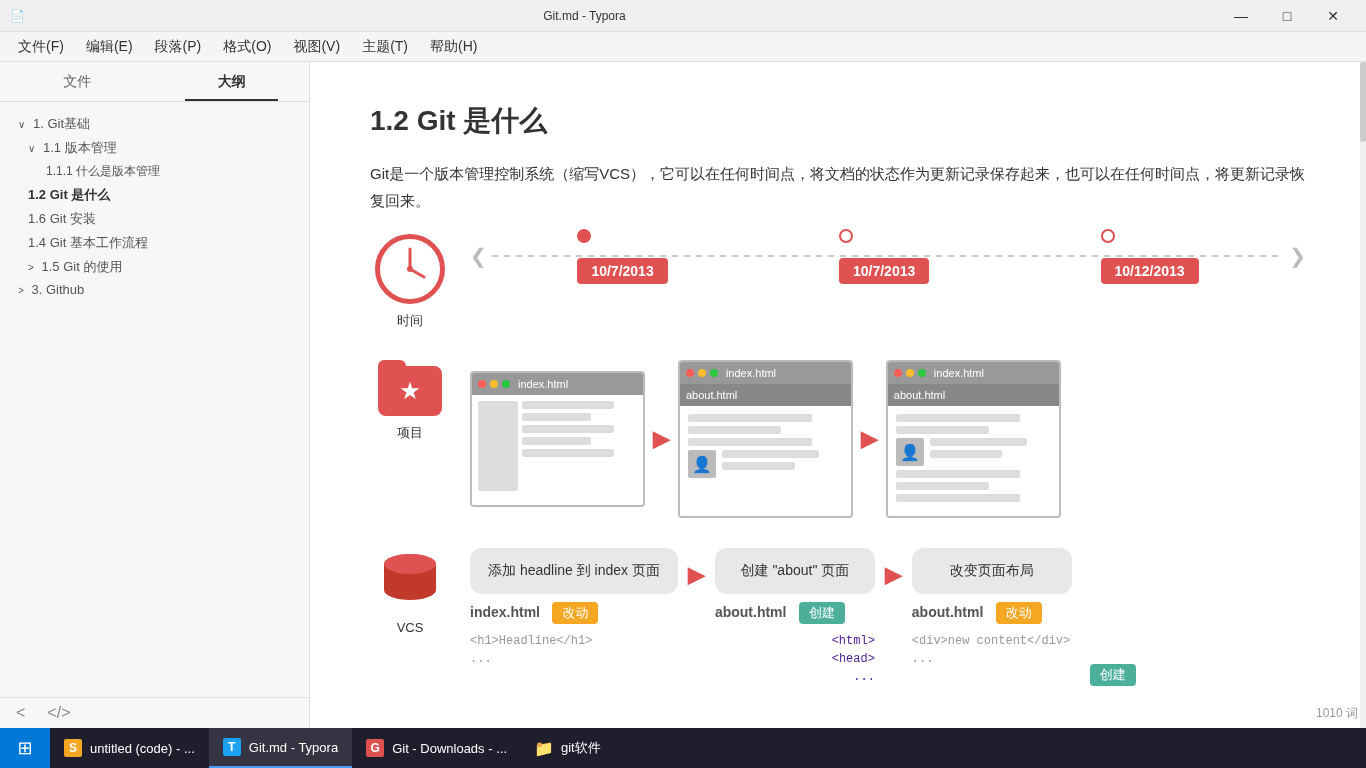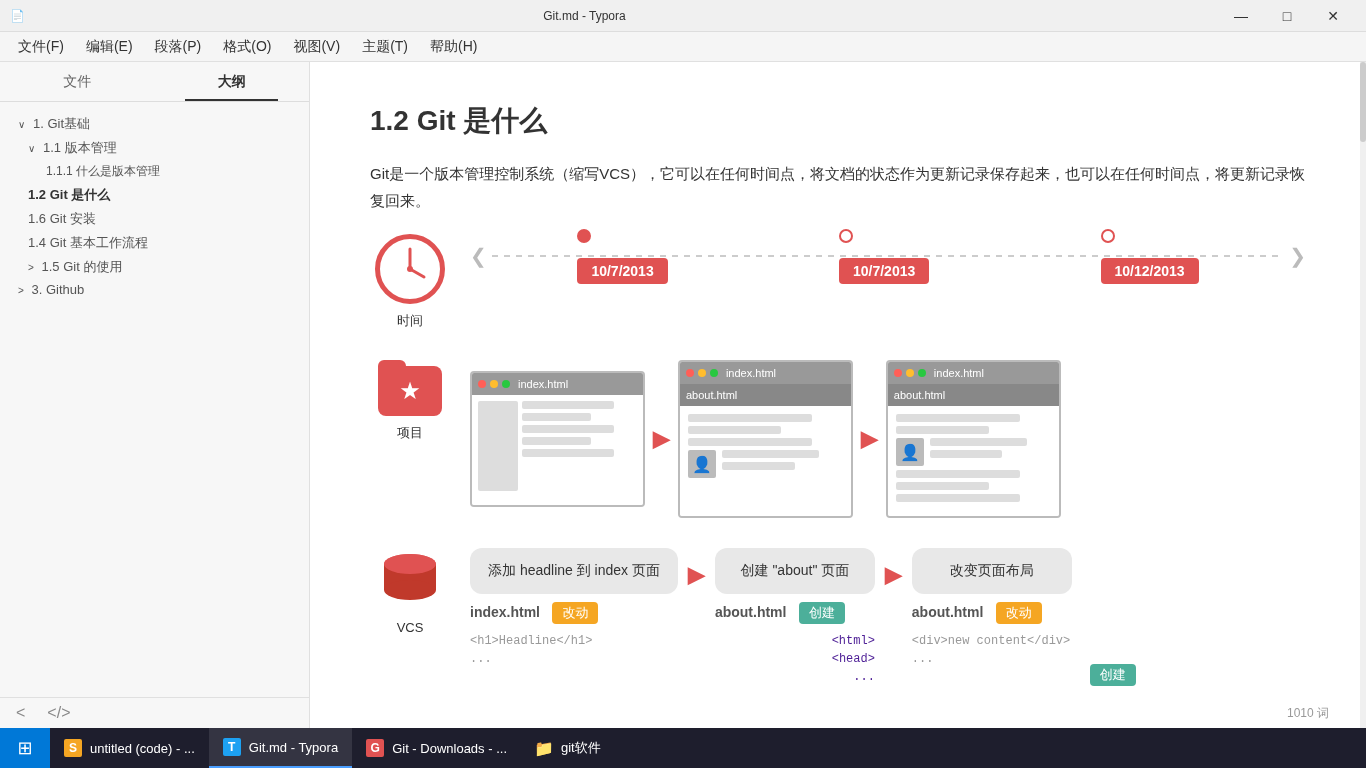--- a/index.html
+++ b/index.html
@@ -366,21 +366,21 @@
       color: #888;
       padding: 2px 6px;
     }
 
     
     .word-count {
       font-size: 12px;
       color: #999;
       position: absolute;
       bottom: 6px;
-      right: 37px;
+      right: 8px;
     }
   </style>
 </head>
 <body>
 
 <div class="title-bar">
   <span style="margin-right:6px;">📄</span>
   <span class="title-text">Git.md - Typora</span>
   <div class="window-controls">
     <div class="window-btn">—</div>

